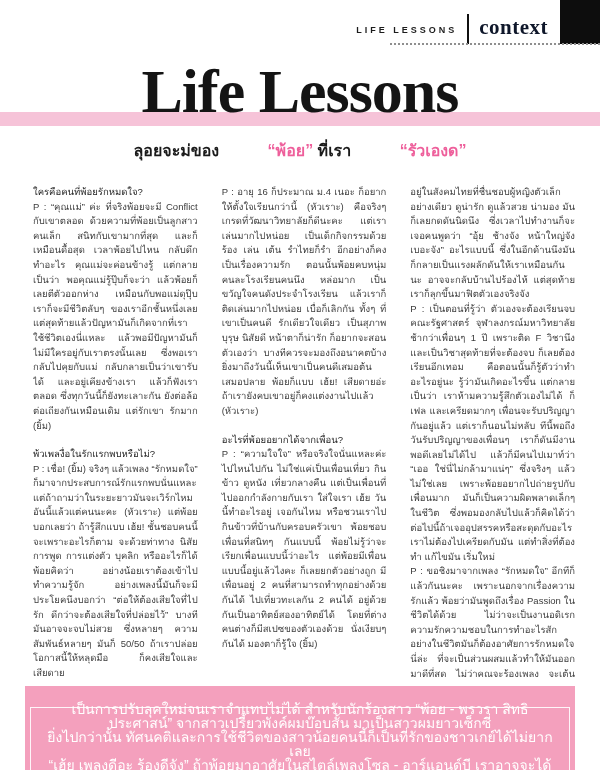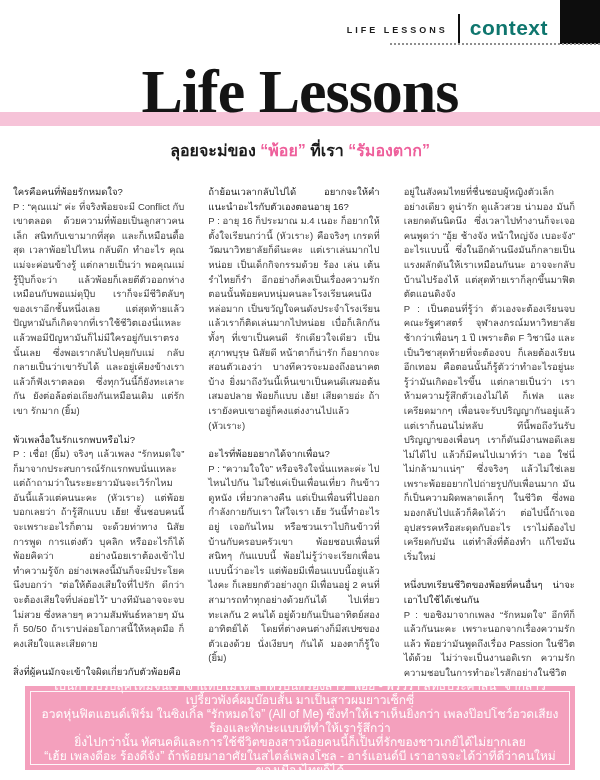--- a/index.html
+++ b/index.html
@@ -11,51 +11,51 @@
   *{box-sizing:border-box;margin:0;padding:0;justify-content:space-between;}
   html,body{background:#ffffff;}
   body{
     width:600px;height:780px;position:relative;overflow:hidden;
     font-family:"Liberation Sans","DejaVu Sans",sans-serif;color:var(--ink);
   }
   
   .topbar{position:absolute;top:0;right:0;display:flex;align-items:flex-end;height:44px;}
   .section-label{font-size:9px;letter-spacing:3px;color:#1c1c1c;padding-bottom:9px;font-weight:bold;}
   .topbar-divider{width:2px;height:30px;background:#101010;margin:0 10px;}
-  .brand{font-family:Liberation Sans, sans-serif;font-weight:bold;font-size:21px;color:#0f766e;padding-bottom:4px;letter-spacing:.5px;}
+  .brand{font-family:Liberation Serif, serif;font-weight:bold;font-size:21px;color:#0f172a;padding-bottom:4px;letter-spacing:.5px;}
   .corner-square{width:40px;height:44px;background:#0d0d0d;margin-left:12px;}
   .dotted-rule{position:absolute;top:43px;left:390px;right:0;border-top:2px dotted #8f8f8f;}
   
   .masthead{position:absolute;top:58px;left:0;right:0;height:70px;}
   .pink-band{position:absolute;left:0;right:0;top:54px;height:14px;background:var(--band);}
   .article-title{
     position:relative;text-align:center;
     font-family:"Liberation Serif","DejaVu Serif",serif;font-weight:bold;
     font-size:62px;line-height:66px;color:#141414;letter-spacing:-1px;
   }
   .subtitle{position:absolute;top:138px;left:0;right:0;text-align:center;font-size:16px;font-weight:bold;color:#1a1a1a;}
-  .subtitle .hl{color:var(--accent);}
+  .subtitle .hl{color:var(--accent);margin-left:44px;}
   
   .columns{
-    position:absolute;top:185px;left:13px;right:25px;height:492px;
+    position:absolute;top:185px;left:33px;right:25px;height:492px;
     display:flex;gap:24px;overflow:hidden;
   }
   .col{flex:1;font-size:9.5px;line-height:14.6px;text-align:justify;}
   .col p{margin:0;}
   .col p.q{margin-top:14px;color:#222222;}
   .col p.q:first-child{margin-top:0;}
   
   .footer{
     position:absolute;left:25px;right:25px;top:686px;height:84px;
     background:var(--footer);padding:5px;
   }
   .footer-inner{
     border:1px solid rgba(255,255,255,.9);height:100%;
     display:flex;flex-direction:column;justify-content:center;
-    text-align:center;color:#ffffff;font-size:12px;line-height:14px;padding:15px 10px;
+    text-align:center;color:#ffffff;font-size:14px;line-height:14px;padding:15px 10px;margin-top:16px;
   }
 </style>
 </head>
 <body>
 
 <div class="page">
 
   <div class="topbar">
     <span class="section-label">LIFE LESSONS</span>
     <span class="topbar-divider"></span>
@@ -63,47 +63,44 @@
     <span class="corner-square"></span>
   </div>
   <div class="dotted-rule"></div>
 
   <div class="masthead">
     <div class="pink-band"></div>
     <h1 class="article-title">Life Lessons</h1>
   </div>
 
   <div class="subtitle">
-    <span>ลุอยจะม่ของ </span><span class="hl">“พ้อย”</span><span> ที่เรา </span><span class="hl">“รัมองตาก”</span>
+    <span>ลุอยจะม่ของ </span><span class="hl">“พ้อย”</span><span> ที่เรา </span><span class="hl">“รัวเองด”</span>
   </div>
 
   <div class="columns">
     <div class="col">
         <p class="q">ใครคือคนที่พ้อยรักหมดใจ?</p>
         <p class="a">P : “คุณแม่” ค่ะ ที่จริงพ้อยจะมี Conflict กับเขาตลอด ด้วยความที่พ้อยเป็นลูกสาวคนเล็ก สนิทกับเขามากที่สุด และก็เหมือนดื้อสุด เวลาพ้อยไปไหน กลับดึก ทำอะไร คุณแม่จะค่อนข้างรู้ แต่กลายเป็นว่า พอคุณแม่รู้ปุ๊บก็จะว่า แล้วพ้อยก็เลยตีตัวออกห่าง เหมือนกับพอแม่ดุปุ๊บ เราก็จะมีชีวิตลับๆ ของเราอีกชั้นหนึ่งเลย แต่สุดท้ายแล้วปัญหามันก็เกิดจากที่เราใช้ชีวิตเองนี่แหละ แล้วพอมีปัญหามันก็ไม่มีใครอยู่กับเราตรงนั้นเลย ซึ่งพอเรากลับไปคุยกับแม่ กลับกลายเป็นว่าเขารับได้ และอยู่เคียงข้างเรา แล้วก็ฟังเราตลอด ซึ่งทุกวันนี้ก็ยังทะเลาะกัน ยังต่อล้อต่อเถียงกันเหมือนเดิม แต่รักเขา รักมาก (ยิ้ม)</p>
         <p class="q">พ้วเพลงื่อในรักแรกพบหรือไม่?</p>
         <p class="a">P : เชื่อ! (ยิ้ม) จริงๆ แล้วเพลง “รักหมดใจ” ก็มาจากประสบการณ์รักแรกพบนั่นแหละ แต่ถ้าถามว่าในระยะยาวมันจะเวิร์กไหม อันนี้แล้วแต่คนนะคะ (หัวเราะ) แต่พ้อยบอกเลยว่า ถ้ารู้สึกแบบ เฮ้ย! ชั้นชอบคนนี้ จะเพราะอะไรก็ตาม จะด้วยท่าทาง นิสัย การพูด การแต่งตัว บุคลิก หรืออะไรก็ได้ พ้อยคิดว่า อย่างน้อยเราต้องเข้าไปทำความรู้จัก อย่างเพลงนี้มันก็จะมีประโยคนึงบอกว่า “ต่อให้ต้องเสียใจที่ไปรัก ดีกว่าจะต้องเสียใจที่ปล่อยไว้” บางทีมันอาจจะจบไม่สวย ซึ่งหลายๆ ความสัมพันธ์หลายๆ มันก็ 50/50 ถ้าเราปล่อยโอกาสนี้ให้หลุดมือ ก็คงเสียใจและเสียดาย</p>
         <p class="q">สิ่งที่ผู้คนมักจะเข้าใจผิดเกี่ยวกับตัวพ้อยคืออะไร?</p>
       </div>
     <div class="col">
-        <p class="q">ถ้าย้อนเวลากลับไปได้ อยากจะให้คำแนะนำอะไรกับตัวเองตอนอายุ 16?</p>
         <p class="a">P : อายุ 16 ก็ประมาณ ม.4 เนอะ ก็อยากให้ตั้งใจเรียนกว่านี้ (หัวเราะ) คือจริงๆ เกรดที่วัฒนาวิทยาลัยก็ดีนะคะ แต่เราเล่นมากไปหน่อย เป็นเด็กกิจกรรมด้วย ร้อง เล่น เต้น รำไทยก็รำ อีกอย่างก็คงเป็นเรื่องความรัก ตอนนั้นพ้อยคบหนุ่มคนละโรงเรียนคนนึง หล่อมาก เป็นขวัญใจคนดังประจำโรงเรียน แล้วเราก็ติดเล่นมากไปหน่อย เบื่อก็เลิกกัน ทั้งๆ ที่เขาเป็นคนดี รักเดียวใจเดียว เป็นสุภาพบุรุษ นิสัยดี หน้าตาก็น่ารัก ก็อยากจะสอนตัวเองว่า บางทีควรจะมองถึงอนาคตบ้าง ยิ่งมาถึงวันนี้เห็นเขาเป็นคนดีเสมอต้นเสมอปลาย พ้อยก็แบบ เฮ้ย! เสียดายอ่ะ ถ้าเรายังคบเขาอยู่ก็คงแต่งงานไปแล้ว (หัวเราะ)</p>
         <p class="q">อะไรที่พ้อยอยากได้จากเพื่อน?</p>
         <p class="a">P : “ความใจใจ” หรือจริงใจนั่นแหละค่ะ ไปไหนไปกัน ไม่ใช่แค่เป็นเพื่อนเที่ยว กินข้าว ดูหนัง เที่ยวกลางคืน แต่เป็นเพื่อนที่ไปออกกำลังกายกับเรา ใส่ใจเรา เฮ้ย วันนี้ทำอะไรอยู่ เจอกันไหม หรือชวนเราไปกินข้าวที่บ้านกับครอบครัวเขา พ้อยชอบเพื่อนที่สนิทๆ กันแบบนี้ พ้อยไม่รู้ว่าจะเรียกเพื่อนแบบนี้ว่าอะไร แต่พ้อยมีเพื่อนแบบนี้อยู่แล้วไงคะ ก็เลยยกตัวอย่างถูก มีเพื่อนอยู่ 2 คนที่สามารถทำทุกอย่างด้วยกันได้ ไปเที่ยวทะเลกัน 2 คนได้ อยู่ด้วยกันเป็นอาทิตย์สองอาทิตย์ได้ โดยที่ต่างคนต่างก็มีสเปซของตัวเองด้วย นั่งเงียบๆ กันได้ มองตาก็รู้ใจ (ยิ้ม)</p>
       </div>
     <div class="col">
-        <p class="a">อยู่ในสังคมไทยที่ชื่นชอบผู้หญิงตัวเล็กอย่างเดียว ดูน่ารัก ดูแล้วสวย น่ามอง มันก็เลยกดดันนิดนึง ซึ่งเวลาไปทำงานก็จะเจอคนพูดว่า “อุ้ย ช้างจัง หน้าใหญ่จัง เบอะจัง” อะไรแบบนี้ ซึ่งในอีกด้านนึงมันก็กลายเป็นแรงผลักดันให้เราเหมือนกันนะ อาจจะกลับบ้านไปร้องไห้ แต่สุดท้ายเราก็ลุกขึ้นมาฟิตตัตแอนดิงจัง</p>
+        <p class="a">อยู่ในสังคมไทยที่ชื่นชอบผู้หญิงตัวเล็กอย่างเดียว ดูน่ารัก ดูแล้วสวย น่ามอง มันก็เลยกดดันนิดนึง ซึ่งเวลาไปทำงานก็จะเจอคนพูดว่า “อุ้ย ช้างจัง หน้าใหญ่จัง เบอะจัง” อะไรแบบนี้ ซึ่งในอีกด้านนึงมันก็กลายเป็นแรงผลักดันให้เราเหมือนกันนะ อาจจะกลับบ้านไปร้องไห้ แต่สุดท้ายเราก็ลุกขึ้นมาฟิตตัวเองจริงจัง</p>
         <p class="a">P : เป็นตอนที่รู้ว่า ตัวเองจะต้องเรียนจบคณะรัฐศาสตร์ จุฬาลงกรณ์มหาวิทยาลัยช้ากว่าเพื่อนๆ 1 ปี เพราะติด F วิชานึง และเป็นวิชาสุดท้ายที่จะต้องจบ ก็เลยต้องเรียนอีกเทอม คือตอนนั้นก็รู้ตัวว่าทำอะไรอยู่นะ รู้ว่ามันเกิดอะไรขึ้น แต่กลายเป็นว่า เราห้ามความรู้สึกตัวเองไม่ได้ ก็เฟล และเครียดมากๆ เพื่อนจะรับปริญญากันอยู่แล้ว แต่เราก็นอนไม่หลับ ทีนี้พอถึงวันรับปริญญาของเพื่อนๆ เราก็ดันมีงานพอดีเลยไม่ได้ไป แล้วก็มีคนไปเมาท์ว่า “เออ ใช่นี่ไม่กล้ามาแน่ๆ” ซึ่งจริงๆ แล้วไม่ใช่เลย เพราะพ้อยอยากไปถ่ายรูปกับเพื่อนมาก มันก็เป็นความผิดพลาดเล็กๆ ในชีวิต ซึ่งพอมองกลับไปแล้วก็คิดได้ว่า ต่อไปนี้ถ้าเจออุปสรรคหรือสะดุดกับอะไร เราไม่ต้องไปเครียดกับมัน แต่ทำสิ่งที่ต้องทำ แก้ไขมัน เริ่มใหม่</p>
-        <p class="q">หนึ่งบทเรียนชีวิตของพ้อยที่คนอื่นๆ น่าจะเอาไปใช้ได้เช่นกัน</p>
         <p class="a">P : ขอชิงมาจากเพลง “รักหมดใจ” อีกทีก็แล้วกันนะคะ เพราะนอกจากเรื่องความรักแล้ว พ้อยว่ามันพูดถึงเรื่อง Passion ในชีวิตได้ด้วย ไม่ว่าจะเป็นงานอดิเรก ความรักความชอบในการทำอะไรสักอย่างในชีวิตมันก็ต้องอาศัยการรักหมดใจนี่ล่ะ ที่จะเป็นส่วนผสมแล้วทำให้มันออกมาดีที่สุด ไม่ว่าคุณจะร้องเพลง จะเต้น หรือทำงาน ถ้าคุณต้องตื่น 8 โมงเช้ามาทำงานที่คุณไม่ได้รัก มันก็ไม่มีความสุขใช่ไหม</p>
       </div>
   </div>
 
   <div class="footer">
     <div class="footer-inner">
         <div>เป็นการปรับลุคใหม่จนเราจำแทบไม่ได้ สำหรับนักร้องสาว “พ้อย - พรวรา สิทธิประศาสน์” จากสาวเปรี้ยวพังค์ผมบ๊อบสั้น มาเป็นสาวผมยาวเซ็กซี่</div>
-        <div>อวดหุ่นฟิตแอนด์เฟิร์ม ในซิงเกิ้ล “รักหมดใจ” (All of Me) ซึ่งทำให้เราเห็นยิ่งกว่า เพลงป๊อปโชว์อวดเสียงร้องและทักษะแบบที่ทำให้เรารู้สึกว่า</div>
         <div>ยิ่งไปกว่านั้น ทัศนคติและการใช้ชีวิตของสาวน้อยคนนี้ก็เป็นที่รักของชาวเกย์ได้ไม่ยากเลย</div>
         <div>“เฮ้ย เพลงดีอะ ร้องดีจัง” ถ้าพ้อยมาอาศัยในสไตล์เพลงโซล - อาร์แอนด์บี เราอาจจะได้ว่าที่ดีว่าคนใหม่ของเมืองไทยก็ได้</div>
       </div>
   </div>
 
 </div>
 
 </body></html>

